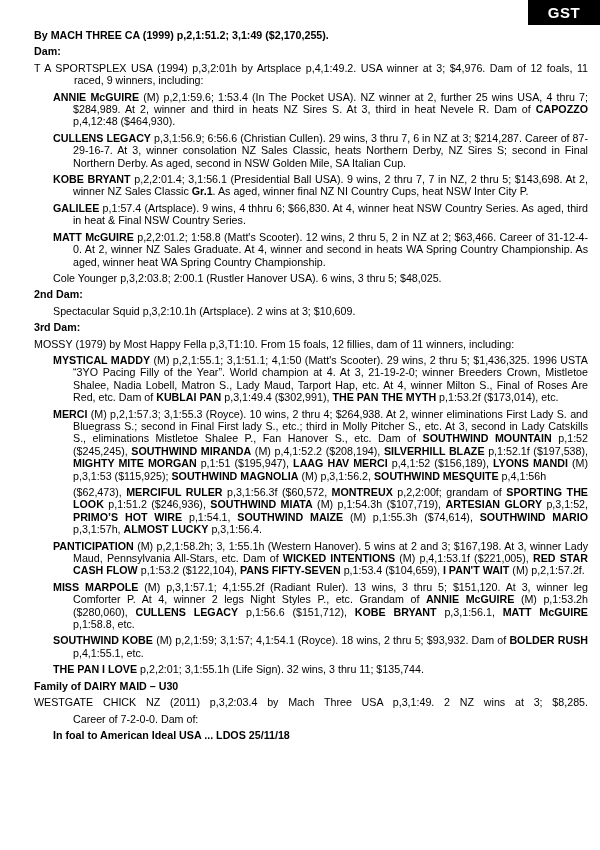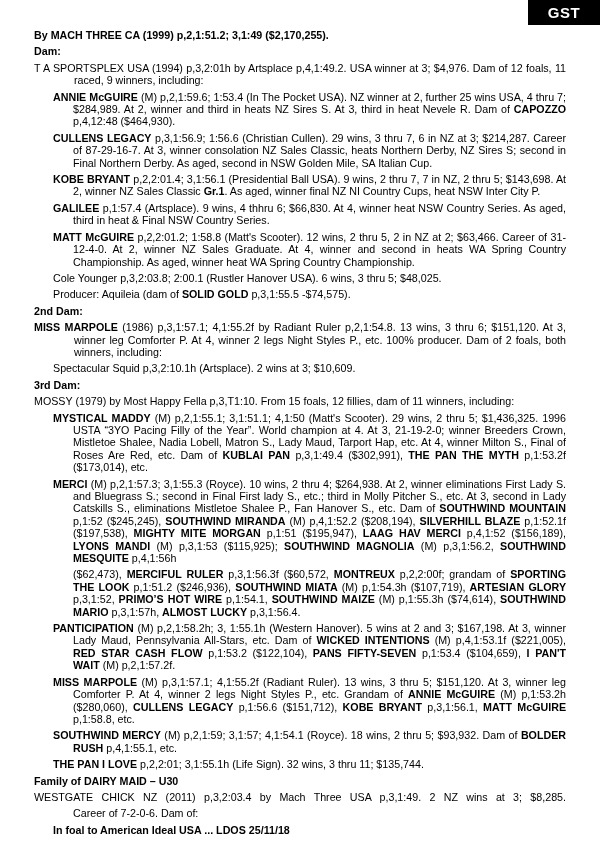--- a/index.html
+++ b/index.html
@@ -7,21 +7,21 @@
     width: 600px; height: 850px;
     background: #ffffff;
     overflow: hidden;
     font-family: "Liberation Sans", "DejaVu Sans", sans-serif;
     color: #000;
   }
   .page {
     position: relative;
     width: 600px; height: 850px;
     box-sizing: border-box;
-    padding: 25px 30px 0 30px;
+    padding: 25px 8px 0 30px;
   }
   .gst-badge {
     position: absolute;
     top: 0; right: 0;
     width: 72px; height: 25px;
     background: #000;
     color: #fff;
     font-weight: bold;
     font-size: 15px;
     letter-spacing: 0.5px;
@@ -48,36 +48,34 @@
 </head>
 <body>
 
 <div class="page">
   <div class="gst-badge">GST</div>
   <div class="pedigree-body">
       <p class="entry l0"><span class="b">By MACH THREE CA (1999) p,2,1:51.2; 3,1:49 ($2,170,255).</span></p>
       <p class="entry l0 gap-line"><span class="b">Dam:</span></p>
       <p class="entry l0"><span class="r">T A SPORTSPLEX USA (1994) p,3,2:01h by Artsplace p,4,1:49.2. USA winner at 3; $4,976. Dam of 12 foals, 11 raced, 9 winners, including:</span></p>
       <p class="entry l1"><span class="b">ANNIE McGUIRE</span><span class="r"> (M) p,2,1:59.6; 1:53.4 (In The Pocket USA). NZ winner at 2, further 25 wins USA, 4 thru 7; $284,989. At 2, winner and third in heats NZ Sires S. At 3, third in heat Nevele R. Dam of </span><span class="b">CAPOZZO</span><span class="r"> p,4,12:48 ($464,930).</span></p>
-      <p class="entry l1"><span class="b">CULLENS LEGACY</span><span class="r"> p,3,1:56.9; 1:56.6 (Christian Cullen). 29 wins, 3 thru 7, 6 in NZ at 3; $214,287. Career of 87-29-16-7. At 3, winner consolation NZ Sales Classic, heats Northern Derby, NZ Sires S; second in Final Northern Derby. As aged, second in NSW Golden Mile, SA Italian Cup.</span></p>
+      <p class="entry l1"><span class="b">CULLENS LEGACY</span><span class="r"> p,3,1:56.9; 6:56.6 (Christian Cullen). 29 wins, 3 thru 7, 6 in NZ at 3; $214,287. Career of 87-29-16-7. At 3, winner consolation NZ Sales Classic, heats Northern Derby, NZ Sires S; second in Final Northern Derby. As aged, second in NSW Golden Mile, SA Italian Cup.</span></p>
       <p class="entry l1"><span class="b">KOBE BRYANT</span><span class="r"> p,2,2:01.4; 3,1:56.1 (Presidential Ball USA). 9 wins, 2 thru 7, 7 in NZ, 2 thru 5; $143,698. At 2, winner NZ Sales Classic </span><span class="b">Gr.1</span><span class="r">. As aged, winner final NZ NI Country Cups, heat NSW Inter City P.</span></p>
       <p class="entry l1"><span class="b">GALILEE</span><span class="r"> p,1:57.4 (Artsplace). 9 wins, 4 thhru 6; $66,830. At 4, winner heat NSW Country Series. As aged, third in heat &amp; Final NSW Country Series.</span></p>
       <p class="entry l1"><span class="b">MATT McGUIRE</span><span class="r"> p,2,2:01.2; 1:58.8 (Matt's Scooter). 12 wins, 2 thru 5, 2 in NZ at 2; $63,466. Career of 31-12-4-0. At 2, winner NZ Sales Graduate. At 4, winner and second in heats WA Spring Country Championship. As aged, winner heat WA Spring Country Championship.</span></p>
       <p class="entry l1"><span class="r">Cole Younger p,3,2:03.8; 2:00.1 (Rustler Hanover USA). 6 wins, 3 thru 5; $48,025.</span></p>
-      <p class="entry l1"><span class="r">Producer: Aquileia (dam of </span><span class="b">SOLID GOLD</span><span class="r"> p,3,1:55.5 -$74,575).</span></p>
       <p class="entry l0"><span class="b">2nd Dam:</span></p>
-      <p class="entry l0"><span class="b">MISS MARPOLE</span><span class="r"> (1986) p,3,1:57.1; 4,1:55.2f by Radiant Ruler p,2,1:54.8. 13 wins, 3 thru 6; $151,120. At 3, winner leg Comforter P. At 4, winner 2 legs Night Styles P., etc. 100% producer. Dam of 2 foals, both winners, including:</span></p>
       <p class="entry l1"><span class="r">Spectacular Squid p,3,2:10.1h (Artsplace). 2 wins at 3; $10,609.</span></p>
       <p class="entry l0"><span class="b">3rd Dam:</span></p>
       <p class="entry l0"><span class="r">MOSSY (1979) by Most Happy Fella p,3,T1:10. From 15 foals, 12 fillies, dam of 11 winners, including:</span></p>
       <p class="entry l1"><span class="b">MYSTICAL MADDY</span><span class="r"> (M) p,2,1:55.1; 3,1:51.1; 4,1:50 (Matt's Scooter). 29 wins, 2 thru 5; $1,436,325. 1996 USTA “3YO Pacing Filly of the Year”. World champion at 4. At 3, 21-19-2-0; winner Breeders Crown, Mistletoe Shalee, Nadia Lobell, Matron S., Lady Maud, Tarport Hap, etc. At 4, winner Milton S., Final of Roses Are Red, etc. Dam of </span><span class="b">KUBLAI PAN</span><span class="r"> p,3,1:49.4 ($302,991), </span><span class="b">THE PAN THE MYTH</span><span class="r"> p,1:53.2f ($173,014), etc.</span></p>
       <p class="entry l1"><span class="b">MERCI</span><span class="r"> (M) p,2,1:57.3; 3,1:55.3 (Royce). 10 wins, 2 thru 4; $264,938. At 2, winner eliminations First Lady S. and Bluegrass S.; second in Final First lady S., etc.; third in Molly Pitcher S., etc. At 3, second in Lady Catskills S., eliminations Mistletoe Shalee P., Fan Hanover S., etc. Dam of </span><span class="b">SOUTHWIND MOUNTAIN</span><span class="r"> p,1:52 ($245,245), </span><span class="b">SOUTHWIND MIRANDA</span><span class="r"> (M) p,4,1:52.2 ($208,194), </span><span class="b">SILVERHILL BLAZE</span><span class="r"> p,1:52.1f ($197,538), </span><span class="b">MIGHTY MITE MORGAN</span><span class="r"> p,1:51 ($195,947), </span><span class="b">LAAG HAV MERCI</span><span class="r"> p,4,1:52 ($156,189), </span><span class="b">LYONS MANDI</span><span class="r"> (M) p,3,1:53 ($115,925); </span><span class="b">SOUTHWIND MAGNOLIA</span><span class="r"> (M) p,3,1:56.2, </span><span class="b">SOUTHWIND MESQUITE</span><span class="r"> p,4,1:56h</span></p>
       <p class="entry c0 gap-small"><span class="r">($62,473), </span><span class="b">MERCIFUL RULER</span><span class="r"> p,3,1:56.3f ($60,572, </span><span class="b">MONTREUX</span><span class="r"> p,2,2:00f; grandam of </span><span class="b">SPORTING THE LOOK</span><span class="r"> p,1:51.2 ($246,936), </span><span class="b">SOUTHWIND MIATA</span><span class="r"> (M) p,1:54.3h ($107,719), </span><span class="b">ARTESIAN GLORY</span><span class="r"> p,3,1:52, </span><span class="b">PRIMO’S HOT WIRE</span><span class="r"> p,1:54.1, </span><span class="b">SOUTHWIND MAIZE</span><span class="r"> (M) p,1:55.3h ($74,614), </span><span class="b">SOUTHWIND MARIO</span><span class="r"> p,3,1:57h, </span><span class="b">ALMOST LUCKY</span><span class="r"> p,3,1:56.4.</span></p>
       <p class="entry l1"><span class="b">PANTICIPATION</span><span class="r"> (M) p,2,1:58.2h; 3, 1:55.1h (Western Hanover). 5 wins at 2 and 3; $167,198. At 3, winner Lady Maud, Pennsylvania All-Stars, etc. Dam of </span><span class="b">WICKED INTENTIONS</span><span class="r"> (M) p,4,1:53.1f ($221,005), </span><span class="b">RED STAR CASH FLOW</span><span class="r"> p,1:53.2 ($122,104), </span><span class="b">PANS FIFTY-SEVEN</span><span class="r"> p,1:53.4 ($104,659), </span><span class="b">I PAN'T WAIT</span><span class="r"> (M) p,2,1:57.2f.</span></p>
       <p class="entry l1"><span class="b">MISS MARPOLE</span><span class="r"> (M) p,3,1:57.1; 4,1:55.2f (Radiant Ruler). 13 wins, 3 thru 5; $151,120. At 3, winner leg Comforter P. At 4, winner 2 legs Night Styles P., etc. Grandam of </span><span class="b">ANNIE McGUIRE</span><span class="r"> (M) p,1:53.2h ($280,060), </span><span class="b">CULLENS LEGACY</span><span class="r"> p,1:56.6 ($151,712), </span><span class="b">KOBE BRYANT</span><span class="r"> p,3,1:56.1, </span><span class="b">MATT McGUIRE</span><span class="r"> p,1:58.8, etc.</span></p>
-      <p class="entry l1"><span class="b">SOUTHWIND MERCY</span><span class="r"> (M) p,2,1:59; 3,1:57; 4,1:54.1 (Royce). 18 wins, 2 thru 5; $93,932. Dam of </span><span class="b">BOLDER RUSH</span><span class="r"> p,4,1:55.1, etc.</span></p>
+      <p class="entry l1"><span class="b">SOUTHWIND KOBE</span><span class="r"> (M) p,2,1:59; 3,1:57; 4,1:54.1 (Royce). 18 wins, 2 thru 5; $93,932. Dam of </span><span class="b">BOLDER RUSH</span><span class="r"> p,4,1:55.1, etc.</span></p>
       <p class="entry l1"><span class="b">THE PAN I LOVE</span><span class="r"> p,2,2:01; 3,1:55.1h (Life Sign). 32 wins, 3 thru 11; $135,744.</span></p>
       <p class="entry l0 gap-big"><span class="b">Family of DAIRY MAID – U30</span></p>
       <p class="entry l0 gap-line stretch"><span class="r">WESTGATE CHICK NZ (2011) p,3,2:03.4 by Mach Three USA p,3,1:49. 2 NZ wins at 3; $8,285.</span></p>
-      <p class="entry c0"><span class="r">Career of 7-2-0-6. Dam of:</span></p>
+      <p class="entry c0"><span class="r">Career of 7-2-0-0. Dam of:</span></p>
       <p class="entry l1"><span class="b">In foal to American Ideal USA ... LDOS 25/11/18</span></p>
     </div>
 </div>
 
 </body></html>

